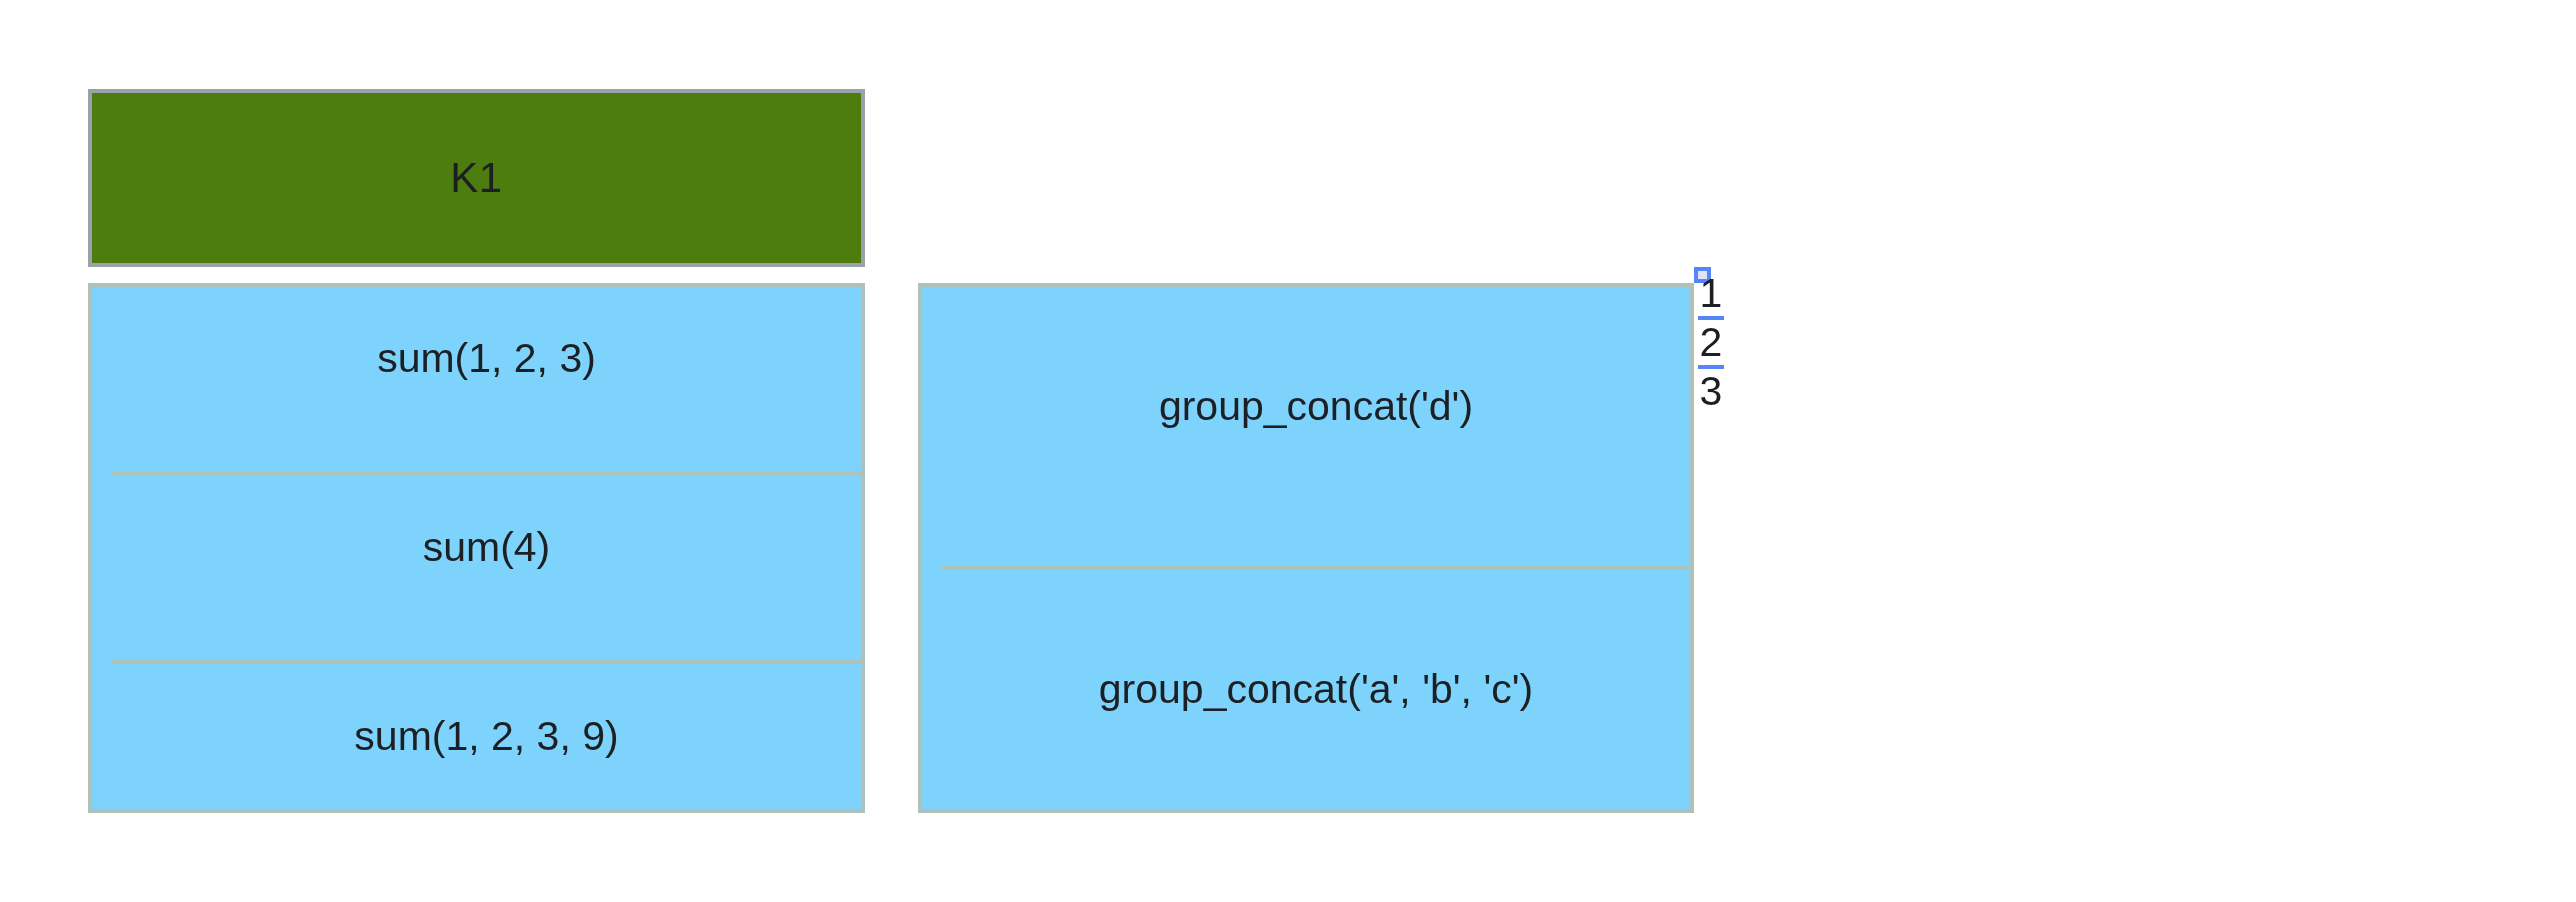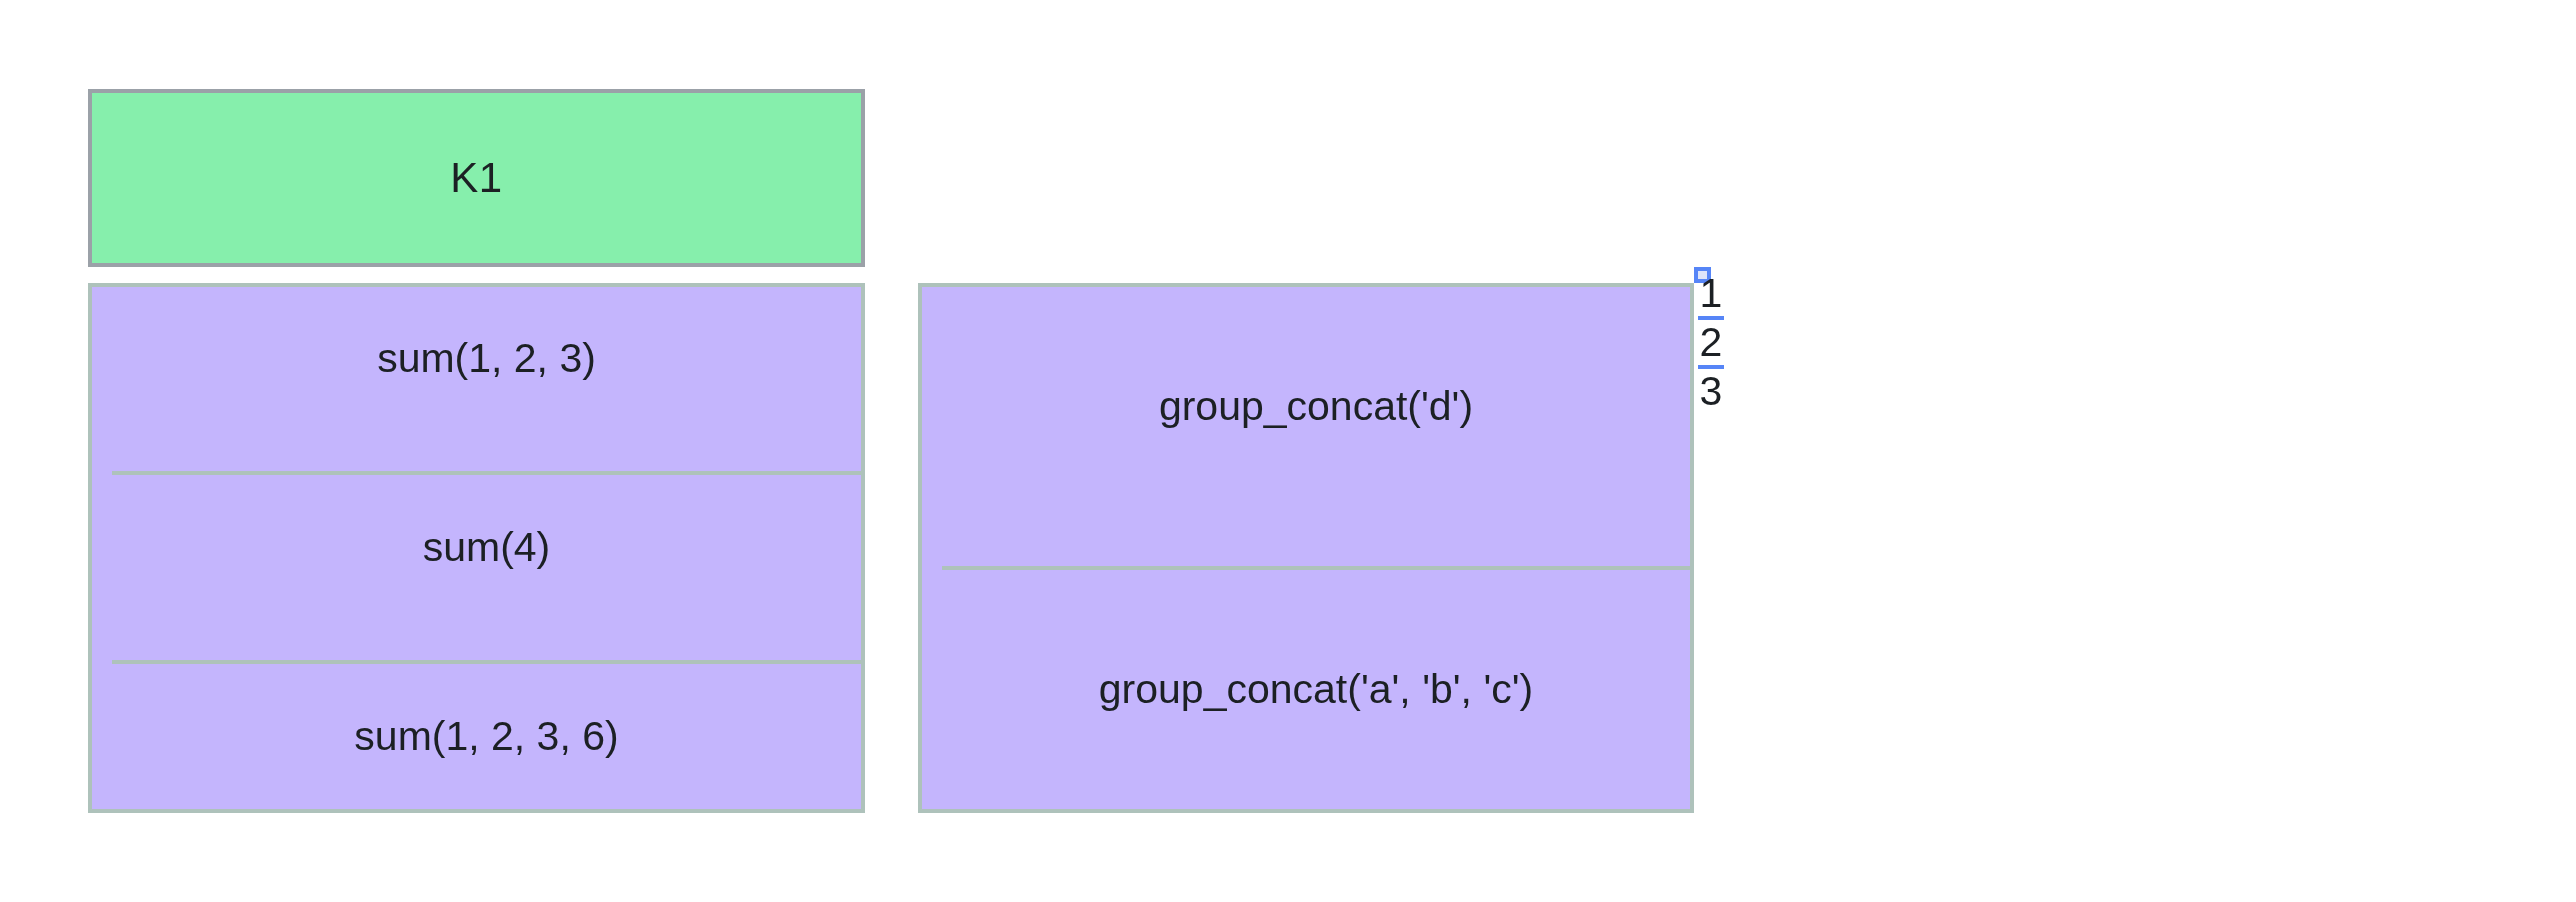--- a/index.html
+++ b/index.html
@@ -32,42 +32,42 @@
     grid-template-columns: 777px 53px 776px 16.6px 776px;
     grid-template-rows: 178px 15.7px 530px;
   }
 
   
   .header-cell {
     box-sizing: border-box;
     display: flex;
     align-items: center;
     justify-content: center;
-    background: #86efac;
+    background: #4d7c0f;
     border: 4.6px solid #9ba1a8;
     color: #1c2024;
     font-size: 42px;
     font-weight: 400;
     letter-spacing: 0.5px;
     line-height: 1;
   }
 
   
   .col-body {
     box-sizing: border-box;
     display: flex;
     flex-direction: column;
   }
   .col-body.key {
     border: 4.6px solid #5685f7;
     background: #dde4fa;
   }
   .col-body.value {
     border: 4.6px solid #aec2bb;
-    background: #c4b5fd;
+    background: #7dd3fc;
     padding-left: 20px;
   }
 
   .data-cell {
     box-sizing: border-box;
     flex: 1 1 0;
     display: flex;
     align-items: center;
     justify-content: center;
     color: #1c2024;
@@ -113,21 +113,21 @@
       <div class="data-cell">1</div>
       <div class="data-cell">2</div>
       <div class="data-cell">3</div>
     </div>
 
     <div class="spacer"></div>
 
     <div class="col-body value">
       <div class="data-cell">sum(1, 2, 3)</div>
       <div class="data-cell">sum(4)</div>
-      <div class="data-cell">sum(1, 2, 3, 6)</div>
+      <div class="data-cell">sum(1, 2, 3, 9)</div>
     </div>
 
     <div class="spacer"></div>
 
     <div class="col-body value">
       <div class="data-cell">group_concat('d')</div>
       <div class="data-cell">group_concat('a', 'b', 'c')</div>
     </div>
 
   </div>

